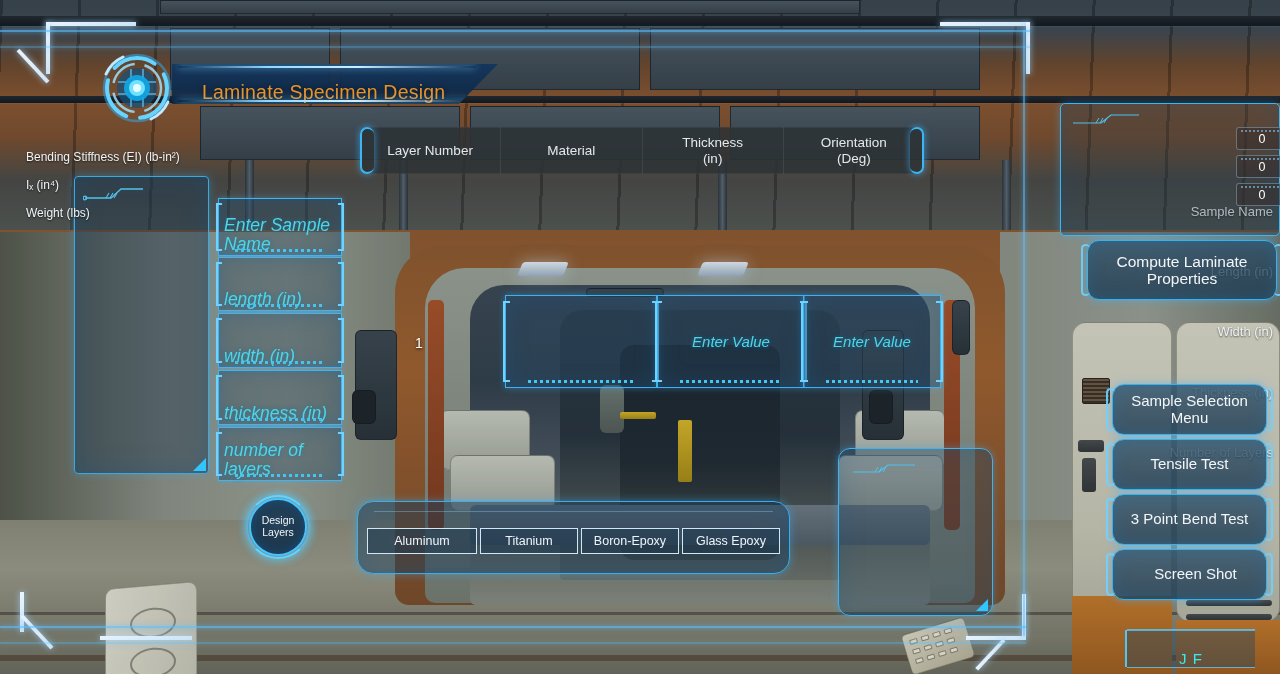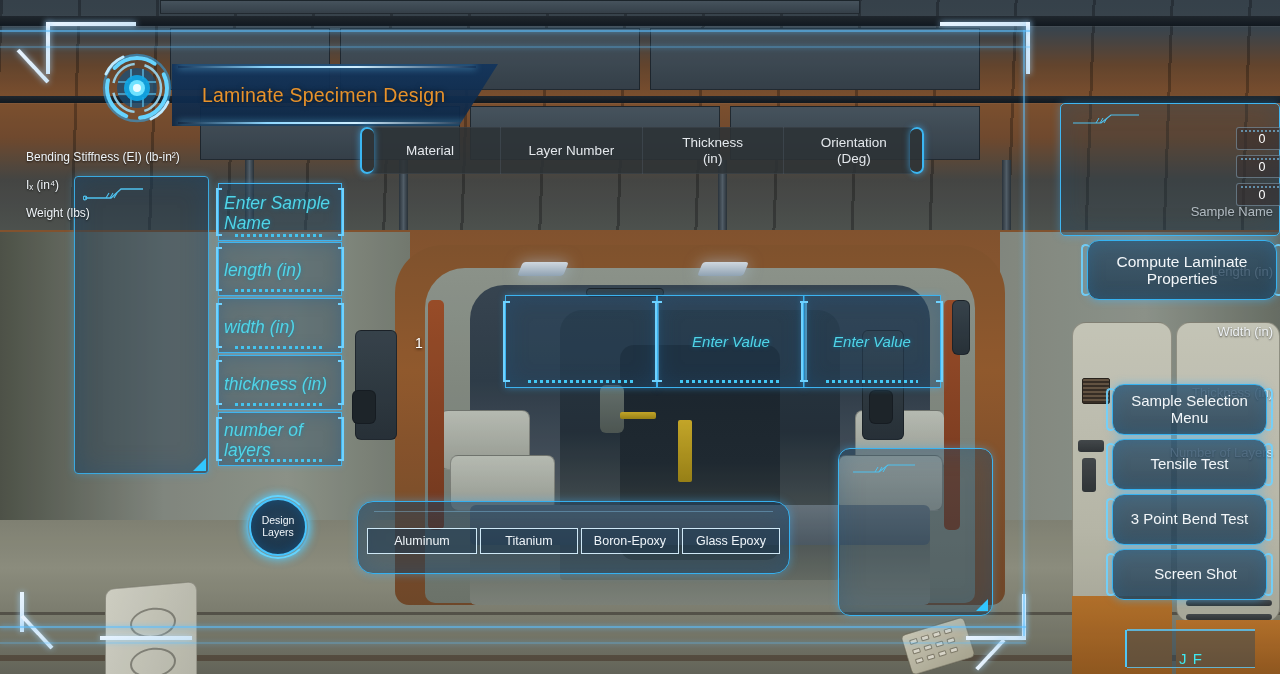--- a/index.html
+++ b/index.html
@@ -169,24 +169,24 @@
   }
   .hud-btn::before, .hud-btn::after {
     content:""; position:absolute; top:3px; bottom:3px; width:7px;
     border:2px solid #6fd2ff; border-radius:7px; opacity:.9;
   }
   .hud-btn::before { left:-7px; border-right:none; }
   .hud-btn::after  { right:-7px; border-left:none; }
 
   
   #title-banner {
-    left:172px; top:64px; width:326px; height:62px;
+    left:172px; top:64px; width:326px; height:40px;
     background:linear-gradient(180deg,rgba(18,52,92,.92),rgba(12,38,68,.92));
     clip-path: polygon(0 0, 100% 0, 88% 100%, 0 100%);
-    display:flex; align-items:center;
+    display:flex; align-items:flex-end;
   }
   #title-banner .edge-top, #title-banner .edge-bot {
     position:absolute; left:6px; right:22px; height:2px;
     background:linear-gradient(90deg,rgba(80,190,255,0),#8fd8ff 30%,#cfeeff 60%,rgba(80,190,255,0));
     box-shadow:0 0 7px rgba(110,210,255,.9);
   }
   #title-banner .edge-top { top:2px; }
   #title-banner .edge-bot { bottom:2px; }
   #title-text {
     color:#e8922a; font-size:19.5px; margin-left:30px; letter-spacing:.2px;
@@ -239,22 +239,23 @@
     white-space:nowrap; text-shadow:0 1px 2px rgba(0,0,0,.6);
   }
 
   
   #input-col { left:218px; top:183px; width:124px; height:283px; }
   .hud-input {
     position:absolute; left:0; width:124px;
     background:rgba(46,76,98,.40);
     border:1.5px solid #3fb4ef;
     box-shadow:0 0 6px rgba(60,180,255,.4), inset 0 0 16px rgba(30,95,145,.35);
-    display:flex; align-items:center; padding:4px 0 0 5px;
+    display:flex; align-items:flex-end; padding:4px 0 0 5px;
     cursor:text;
+    margin-top:15px;
   }
   .hud-input span {
     color:#4fd5e8; font-style:italic; font-size:17.5px; line-height:1.12;
     text-shadow:0 0 4px rgba(20,120,160,.7);
   }
   .hud-input .dots {
     position:absolute; left:16px; right:16px; bottom:3px; height:3px;
     background:repeating-linear-gradient(90deg,#43c8f5 0 3px, transparent 3px 6px);
     opacity:.95;
   }
@@ -530,22 +531,22 @@
   </svg>
 </div>
 
 <div class="hud" id="title-banner">
   <div class="edge-top"></div>
   <div class="edge-bot"></div>
   <div id="title-text">Laminate Specimen Design</div>
 </div>
 
 <div class="hud" id="col-header">
+  <div class="ch">Layer Number</div>
   <div class="ch">Material</div>
-  <div class="ch">Layer Number</div>
   <div class="ch" style="white-space:pre-line">Thickness
 (in)</div>
   <div class="ch" style="white-space:pre-line">Orientation
 (Deg)</div>
 </div>
 
 <div class="hud" id="spec-panel">
   <div class="deco">
     <svg width="62" height="14" viewBox="0 0 62 14">
       <path d="M2,11 L28,11 L38,2 L60,2" fill="none" stroke="#4fc2ef" stroke-width="1.3"></path>

